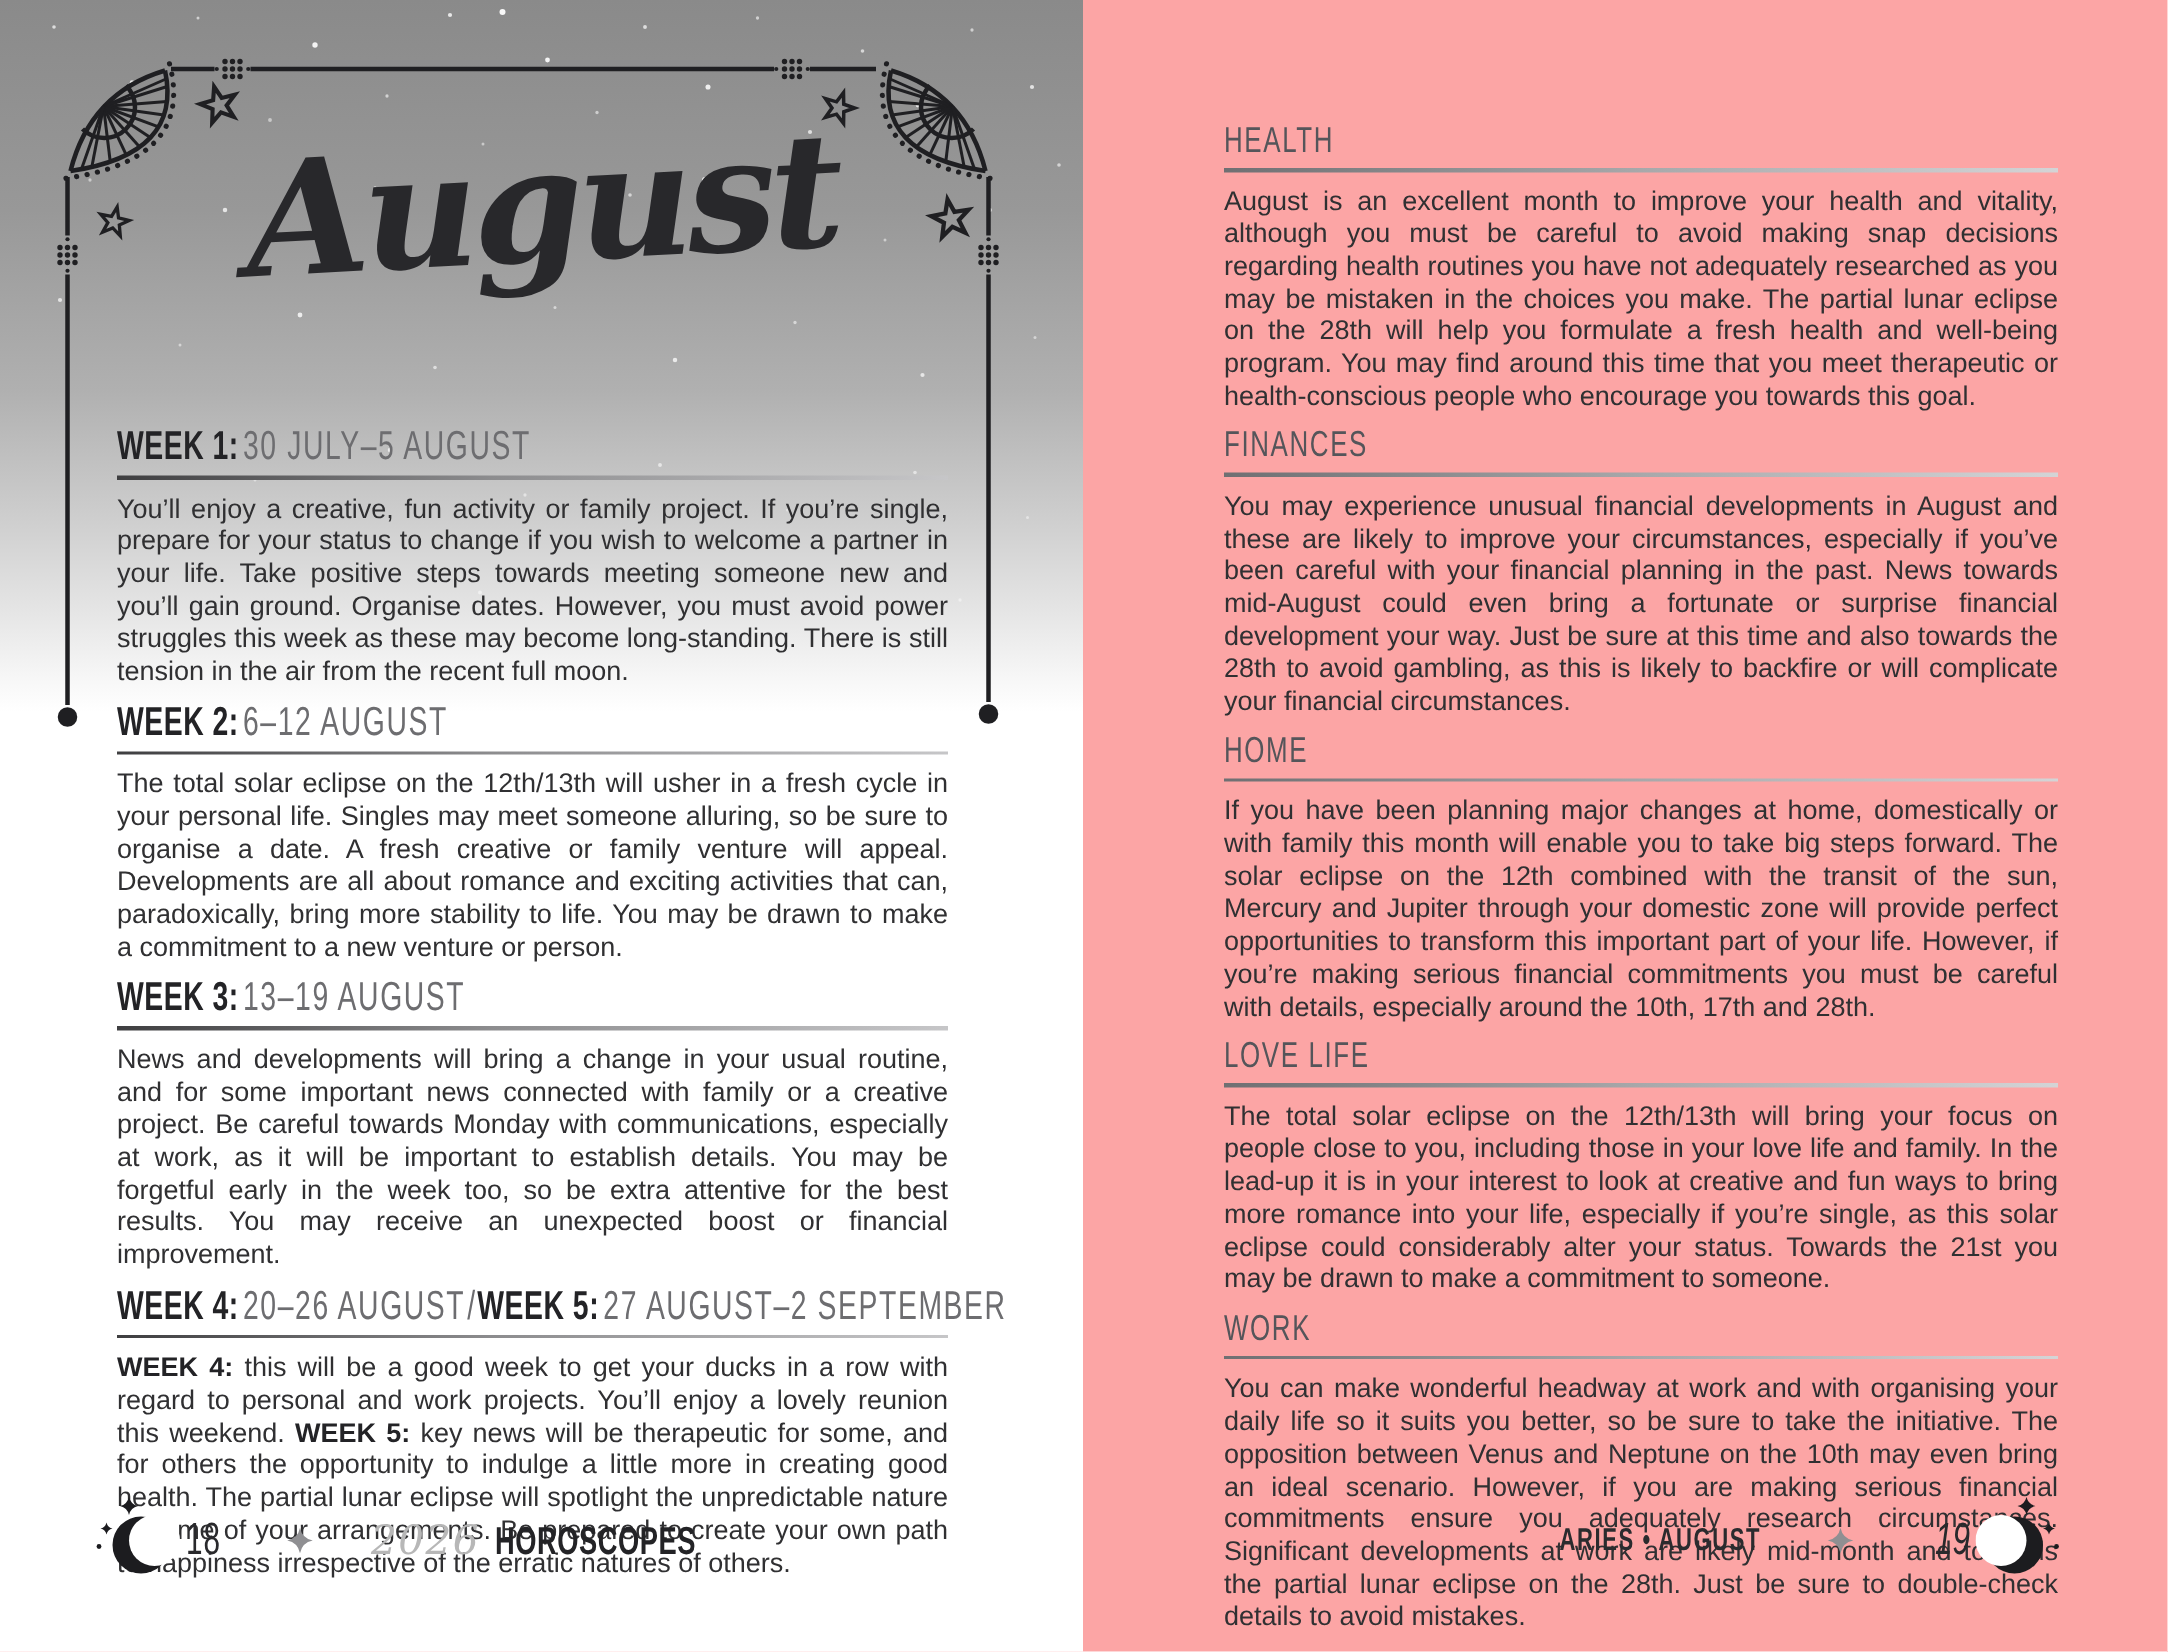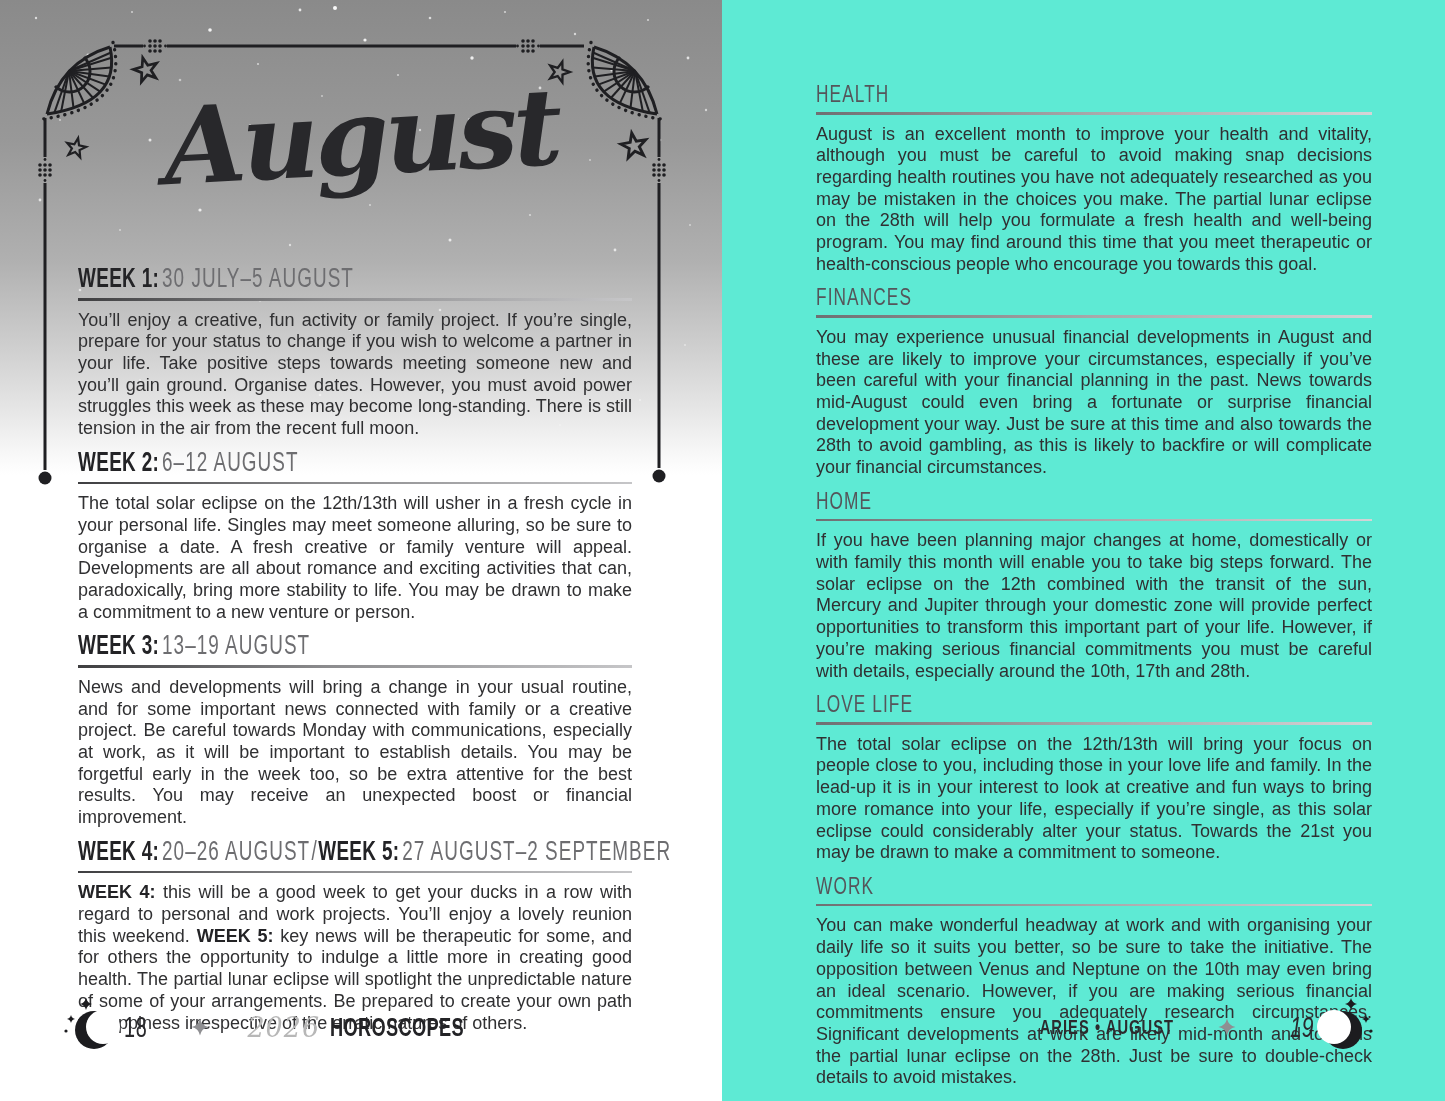--- a/index.html
+++ b/index.html
@@ -2,28 +2,28 @@
 <html><head>
 <meta charset="utf-8">
 <style>
   html,body{margin:0;padding:0;background:#fff;}
   .spread{position:relative;width:1445px;height:1101px;overflow:hidden;display:flex;
           font-family:"Liberation Sans",sans-serif;}
   .page{position:relative;height:1101px;}
   .page.left{width:722px;
     background:linear-gradient(180deg,#8a8a8a 0px,#989898 140px,#b0b0b0 260px,
                #cccccc 340px,#e6e6e6 410px,#f8f8f8 455px,#ffffff 475px);}
-  .page.right{width:723px;background:#5eead4;}
+  .page.right{width:723px;background:#fca5a5;}
   .frame{position:absolute;top:0;left:0;}
 
   .month-title{position:absolute;top:84px;left:0;width:722px;margin:0;text-align:center;
     font-family:"DejaVu Serif",serif;font-style:italic;font-weight:700;font-size:106px;
     line-height:1;color:#28282b;letter-spacing:-4px;transform:rotate(-3deg);}
 
-  .weeks{position:absolute;left:78px;top:265px;width:554px;}
+  .weeks{position:absolute;left:78px;top:284px;width:554px;}
   .week{margin-bottom:9px;}
   .week-head{margin:0;font-size:27px;line-height:1;white-space:nowrap;}
   .cond{display:inline-block;transform:scaleX(0.70);transform-origin:0 50%;white-space:nowrap;}
   .cond-r{display:inline-block;transform:scaleX(0.70);transform-origin:100% 50%;white-space:nowrap;}
   .week-head .lbl{font-weight:700;color:#232326;letter-spacing:0.5px;}
   .week-head .date{font-weight:400;color:#6d6d70;letter-spacing:1.5px;margin-left:4px;}
   .week-head .sep{font-weight:400;color:#6d6d70;margin:0 2px;}
   .rule{height:2.5px;margin:6px 0 9px;}
   .rule-l{background:linear-gradient(90deg,#3e3e40,#8c8c8e 45%,#c6c6c8 100%);}
   .rule-r{background:linear-gradient(90deg,#6f6f72,#a8a8aa 50%,#d4d4d6 100%);}

